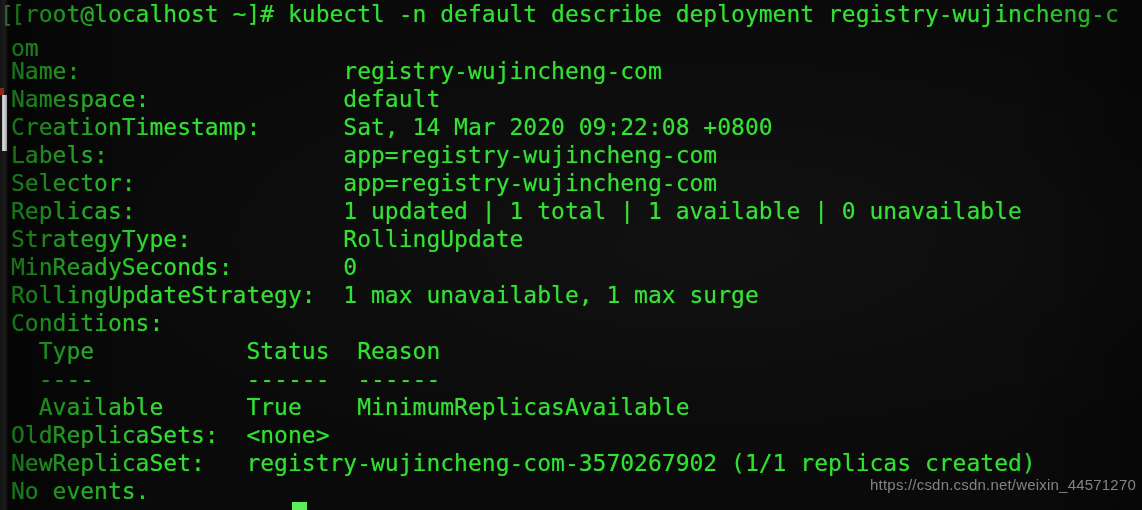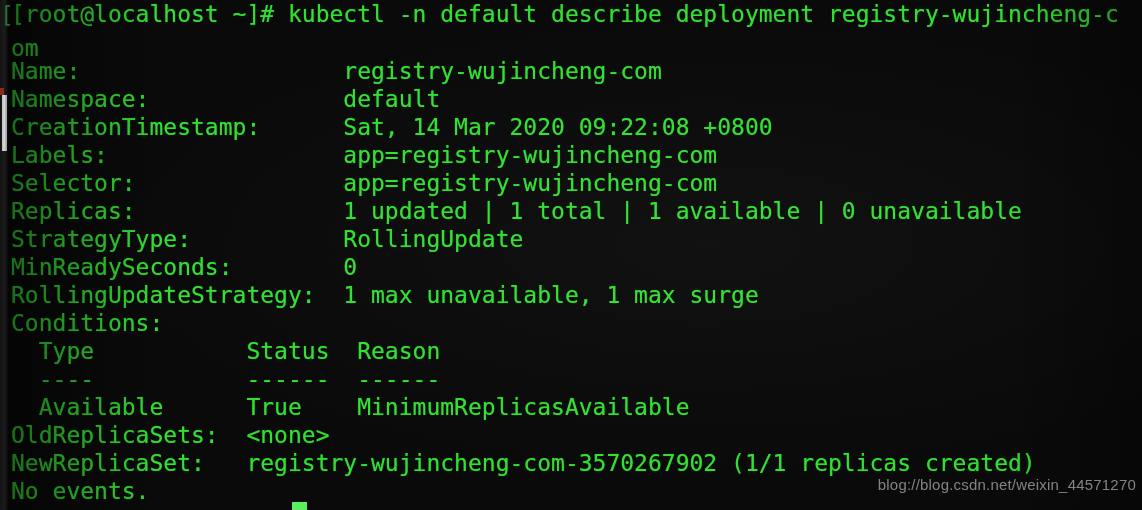--- a/index.html
+++ b/index.html
@@ -127,21 +127,21 @@
     <div class="line" style="top:340px">  Type           Status  Reason</div>
     <div class="line" style="top:368px">  ----           ------  ------</div>
     <div class="line" style="top:396px">  Available      True    MinimumReplicasAvailable</div>
     <div class="line" style="top:424px">OldReplicaSets:  &lt;none&gt;</div>
     <div class="line" style="top:452px">NewReplicaSet:   registry-wujincheng-com-3570267902 (1/1 replicas created)</div>
     <div class="line" style="top:480px">No events.</div>
   </div>
 
   <div id="cursor"></div>
 
-  <div id="watermark">blog://blog.csdn.net/weixin_44571270</div>
+  <div id="watermark">https://csdn.csdn.net/weixin_44571270</div>
 
   <div id="edge-strip"></div>
   <div id="edge-redmark"></div>
   <div id="edge-thumb"></div>
   <div id="ghost-bracket">[</div>
 
   <div id="vignette"></div>
 </div>
 
 </body></html>

